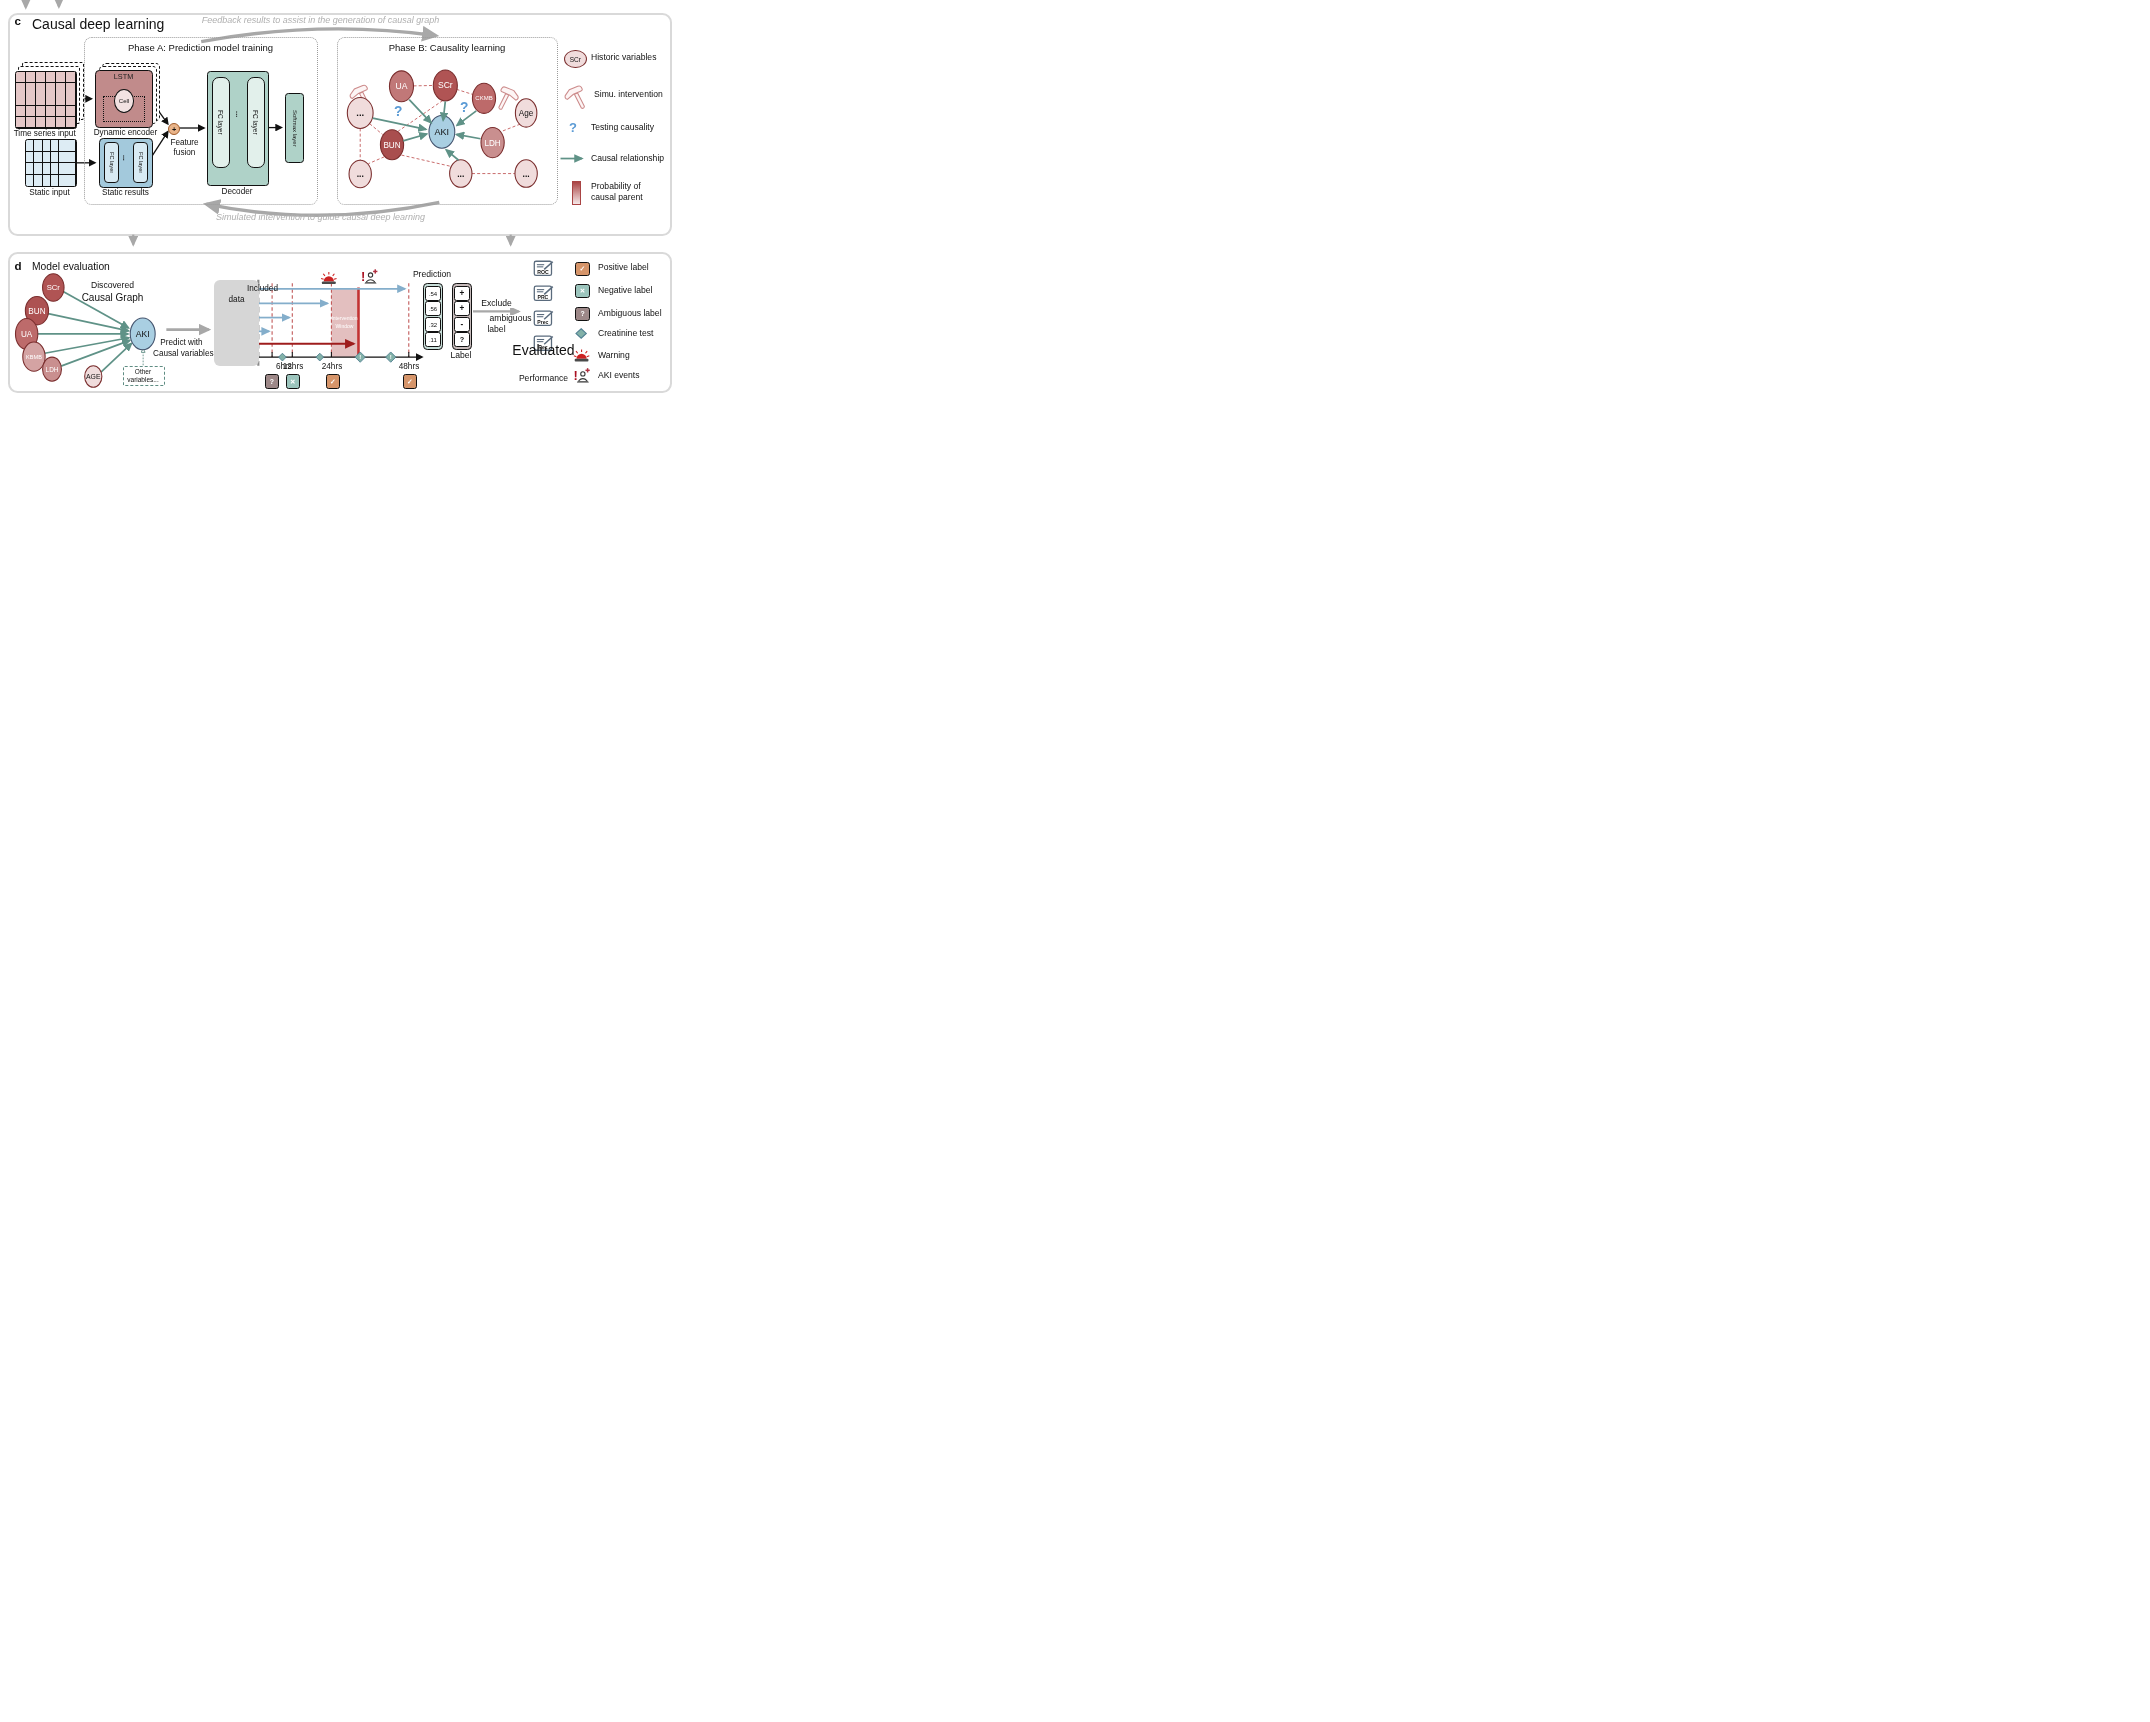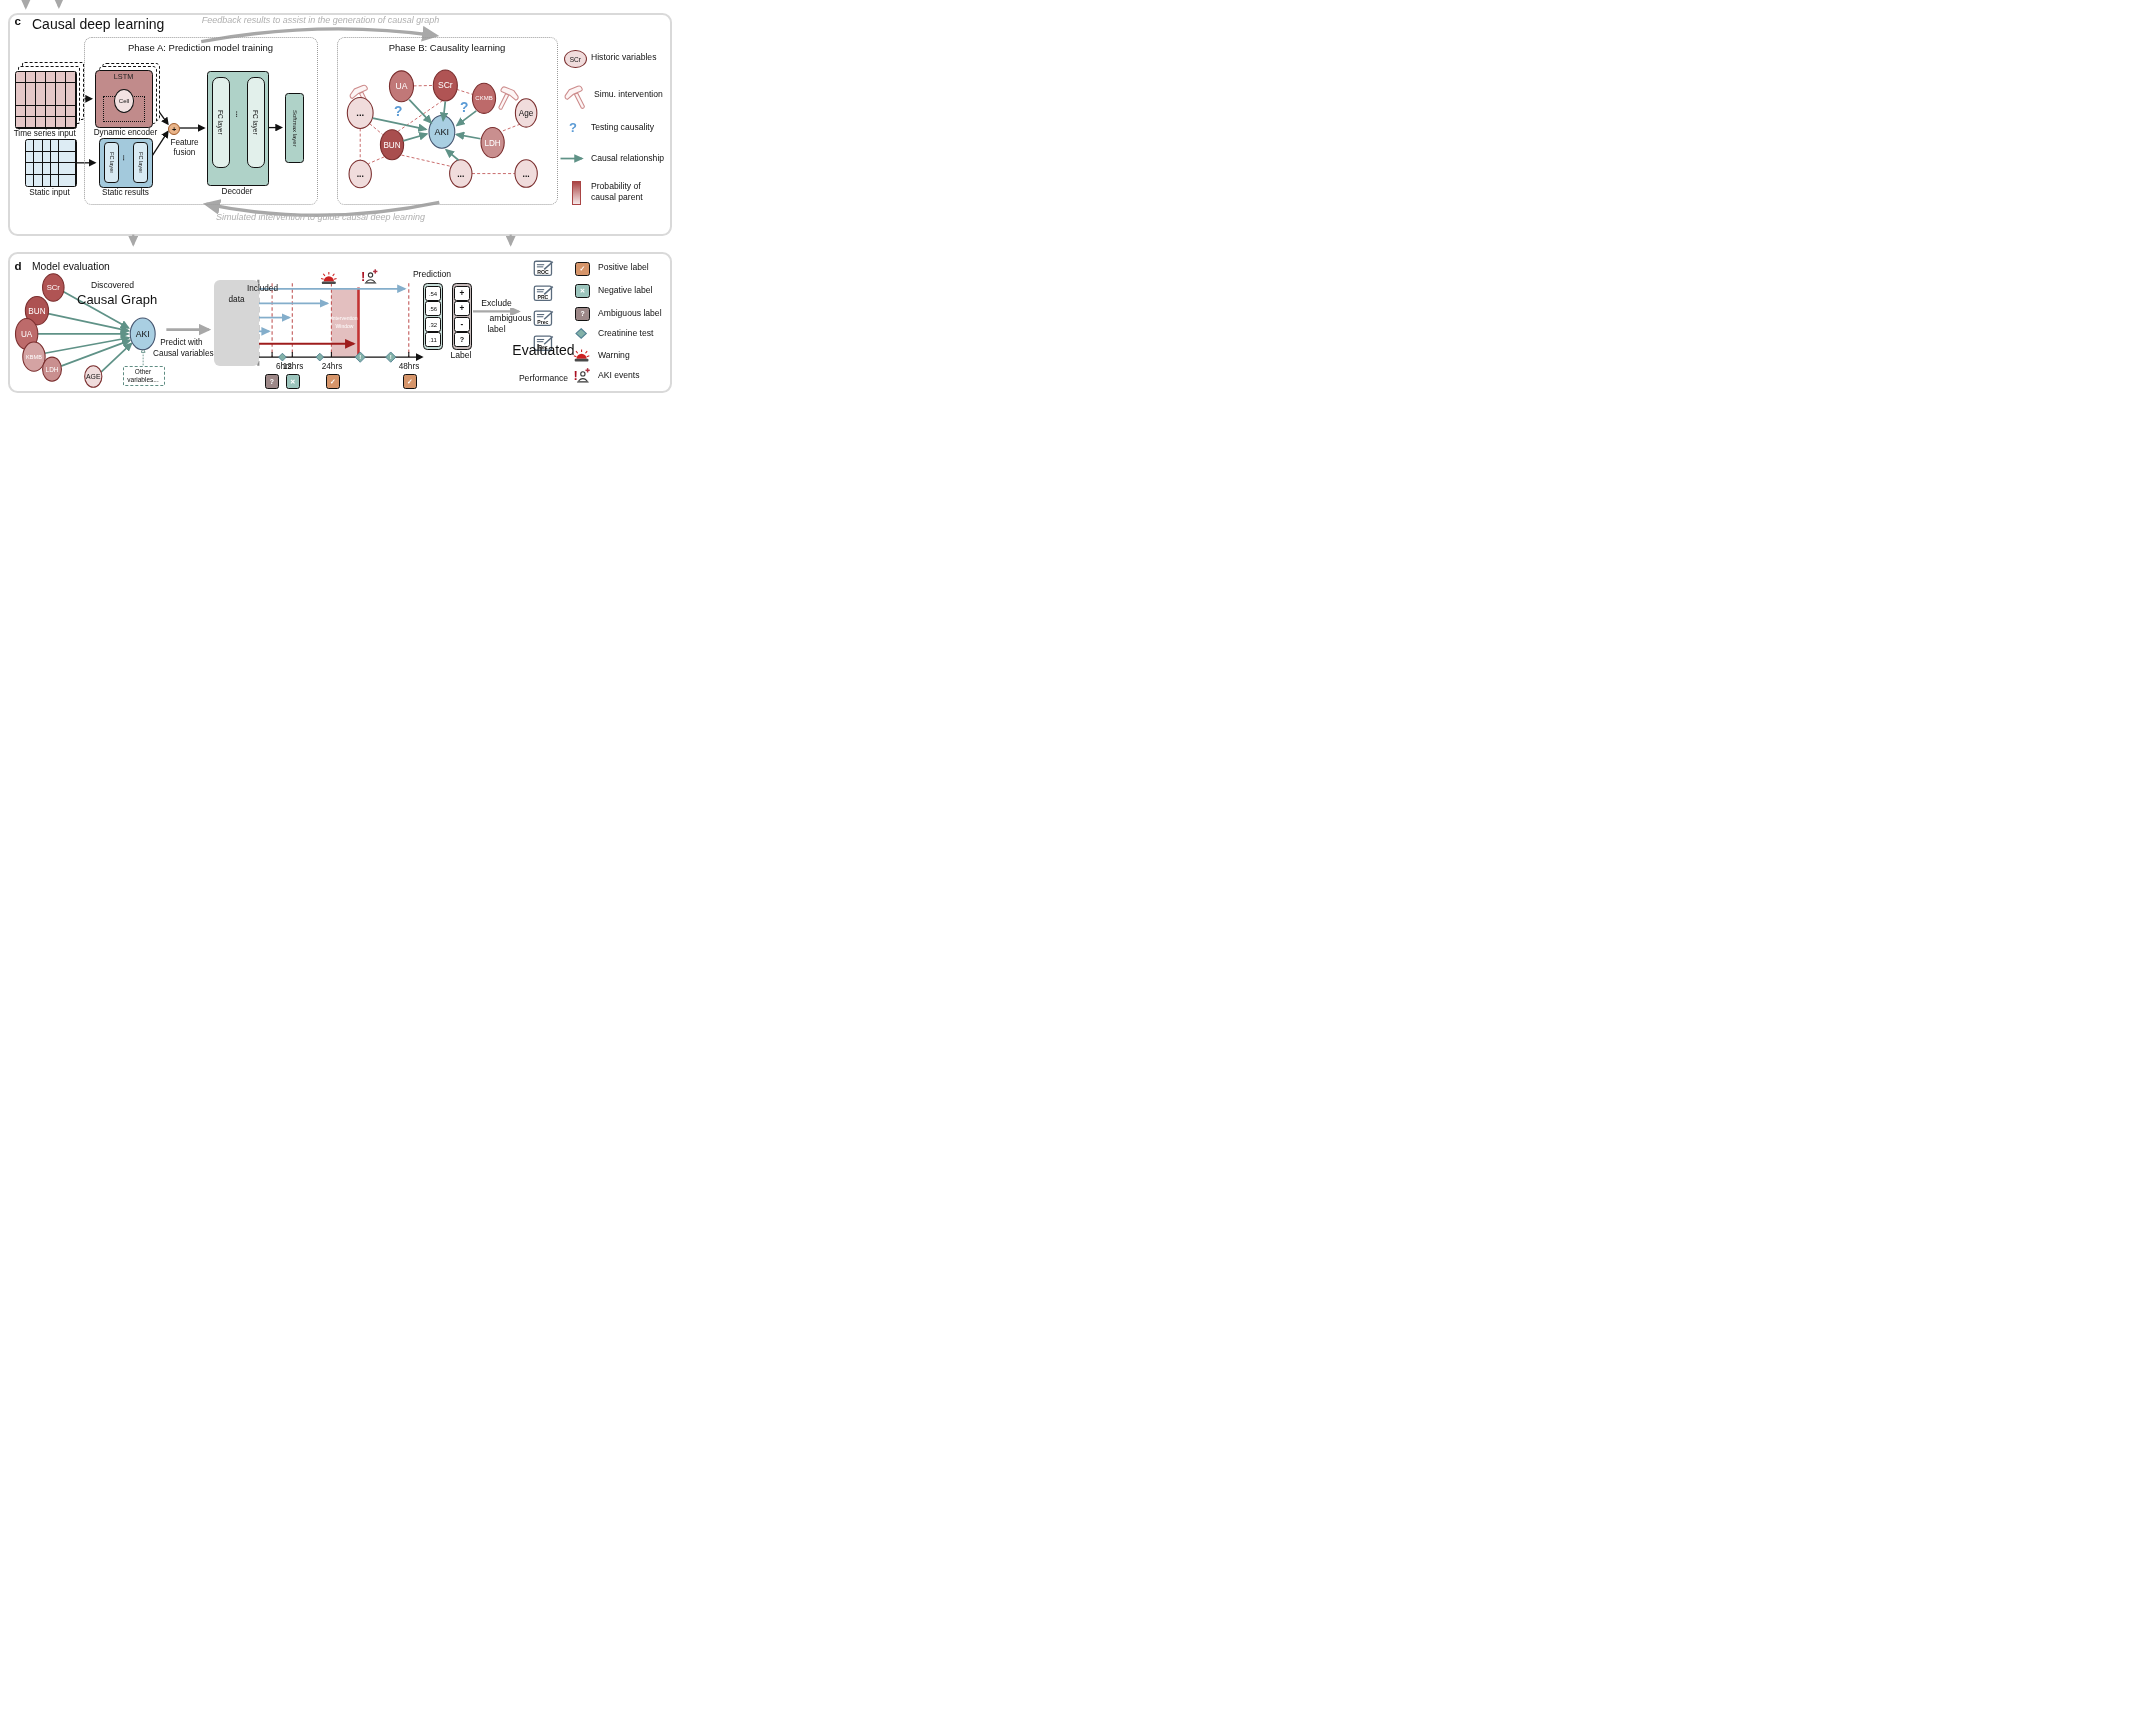--- a/index.html
+++ b/index.html
@@ -397,21 +397,21 @@
   <div class="abs txt" style="left:591px;top:122px;font-size:8.6px;">Testing causality</div>
   <div class="abs txt" style="left:591px;top:153px;font-size:8.6px;">Causal relationship</div>
   <div class="abs gradbar" style="left:572px;top:181px;width:7.3px;height:22.4px;"></div>
   <div class="abs txt" style="left:591px;top:181px;font-size:8.6px;">Probability of</div>
   <div class="abs txt" style="left:591px;top:192px;font-size:8.6px;">causal parent</div>
 
   <div class="abs txt" style="left:14.6px;top:259px;font-size:11.6px;font-weight:bold;">d</div>
   <div class="abs txt" style="left:32px;top:261px;font-size:10.3px;">Model evaluation</div>
 
   <div class="abs txt ctr" style="left:77px;top:280px;width:71px;font-size:8.6px;">Discovered</div>
-  <div class="abs txt ctr" style="left:77px;top:292px;width:71px;font-size:13px;">Causal Graph</div>
+  <div class="abs txt ctr" style="left:77px;top:292px;width:71px;font-size:10px;">Causal Graph</div>
 
   <div class="abs ovbox" style="left:123px;top:366px;width:40px;height:18px;"></div>
   <div class="abs txt ctr" style="left:123px;top:368px;width:40px;font-size:6.5px;">Other</div>
   <div class="abs txt ctr" style="left:123px;top:376px;width:40px;font-size:6.5px;">variables...</div>
 
   <div class="abs txt ctr" style="left:153px;top:338px;width:57px;font-size:8.2px;">Predict with</div>
   <div class="abs txt ctr" style="left:153px;top:349px;width:60px;font-size:8.2px;">Causal variables</div>
 
   <div class="abs incl-box" style="left:214px;top:280px;width:45px;height:86px;"></div>
   <div class="abs txt ctr" style="left:214px;top:284px;width:45px;font-size:8.2px;padding-left:26px;">Included</div>

